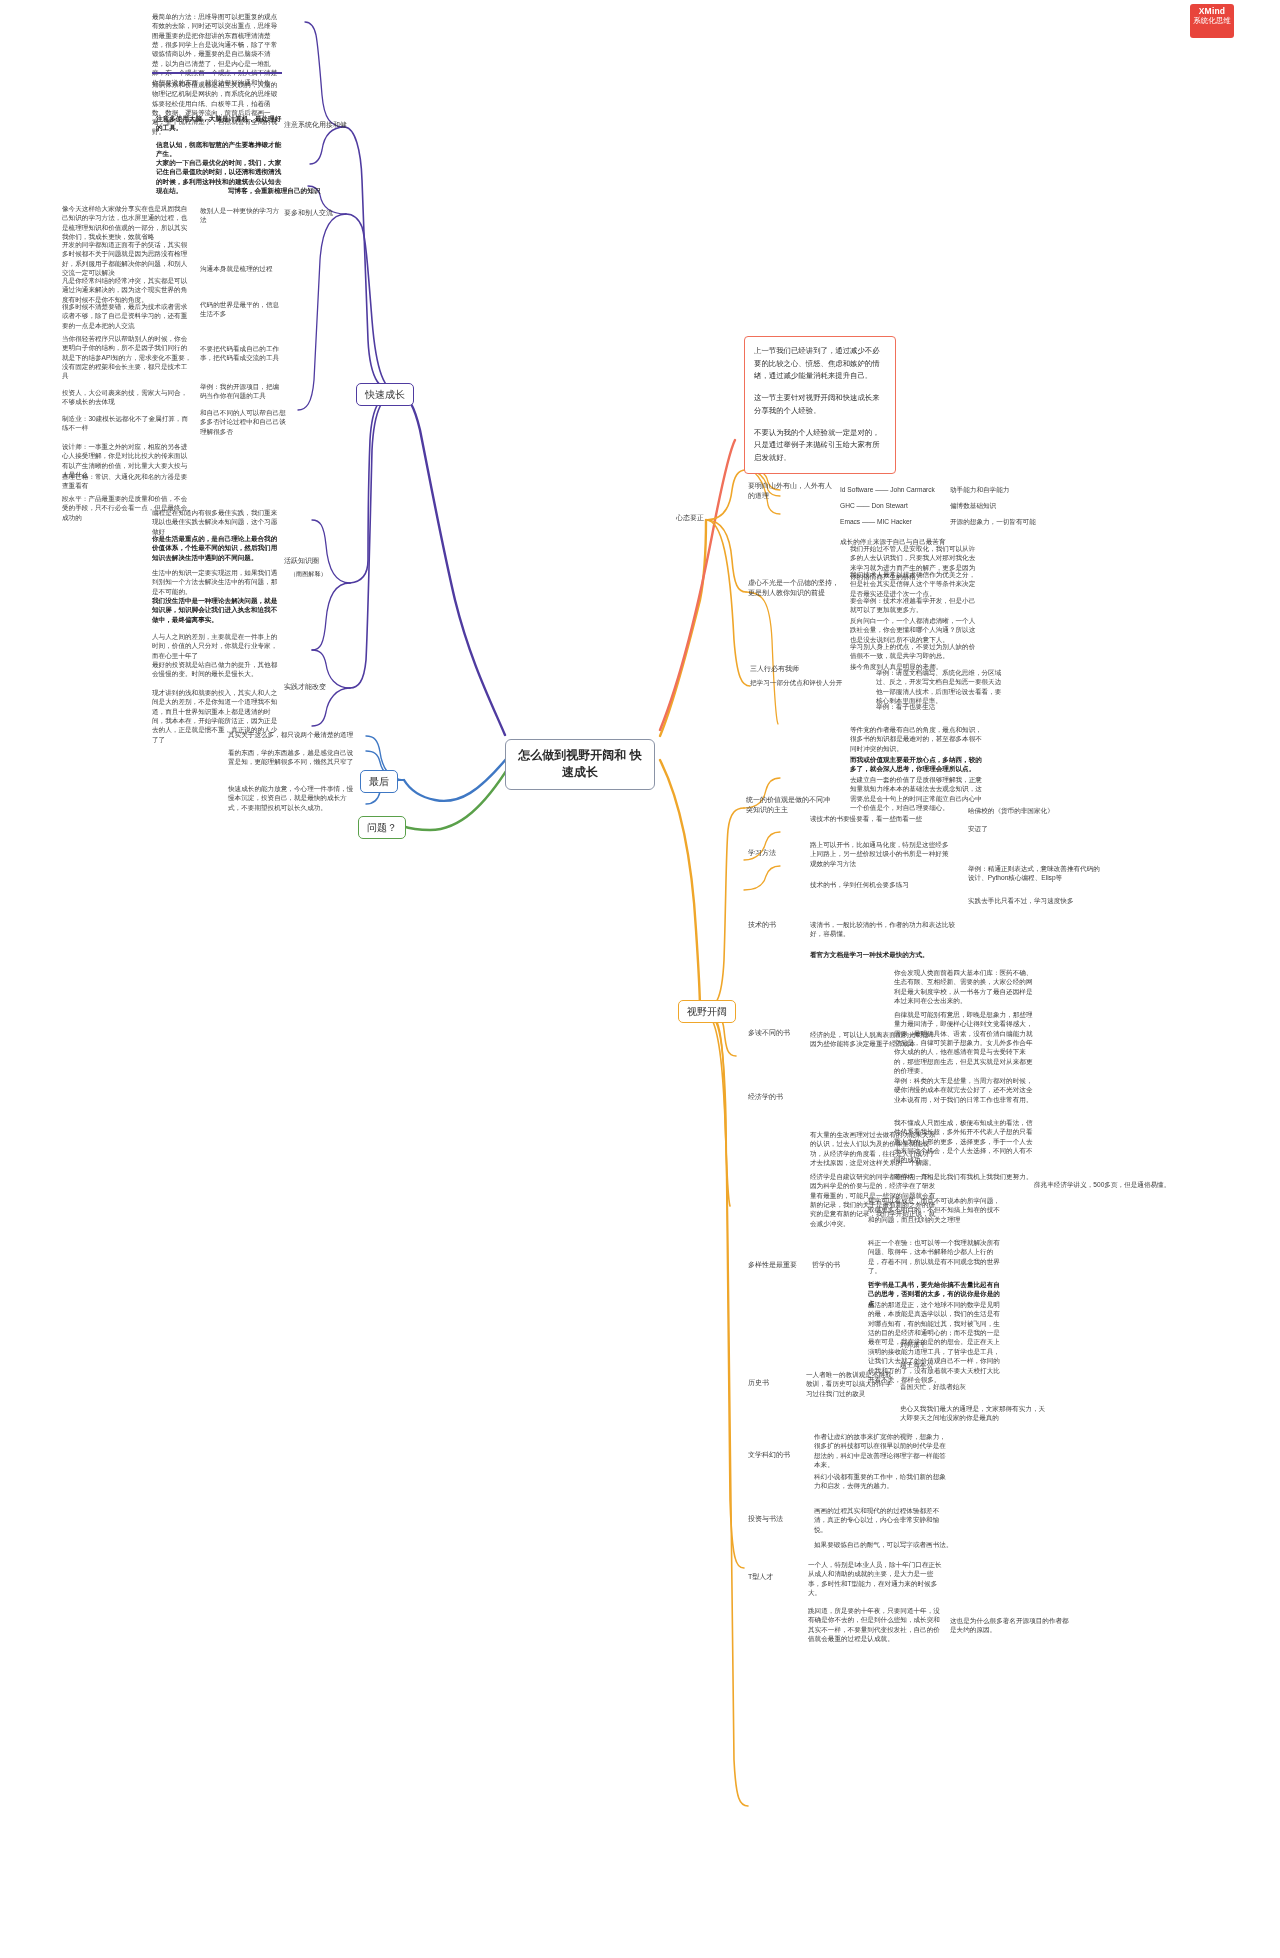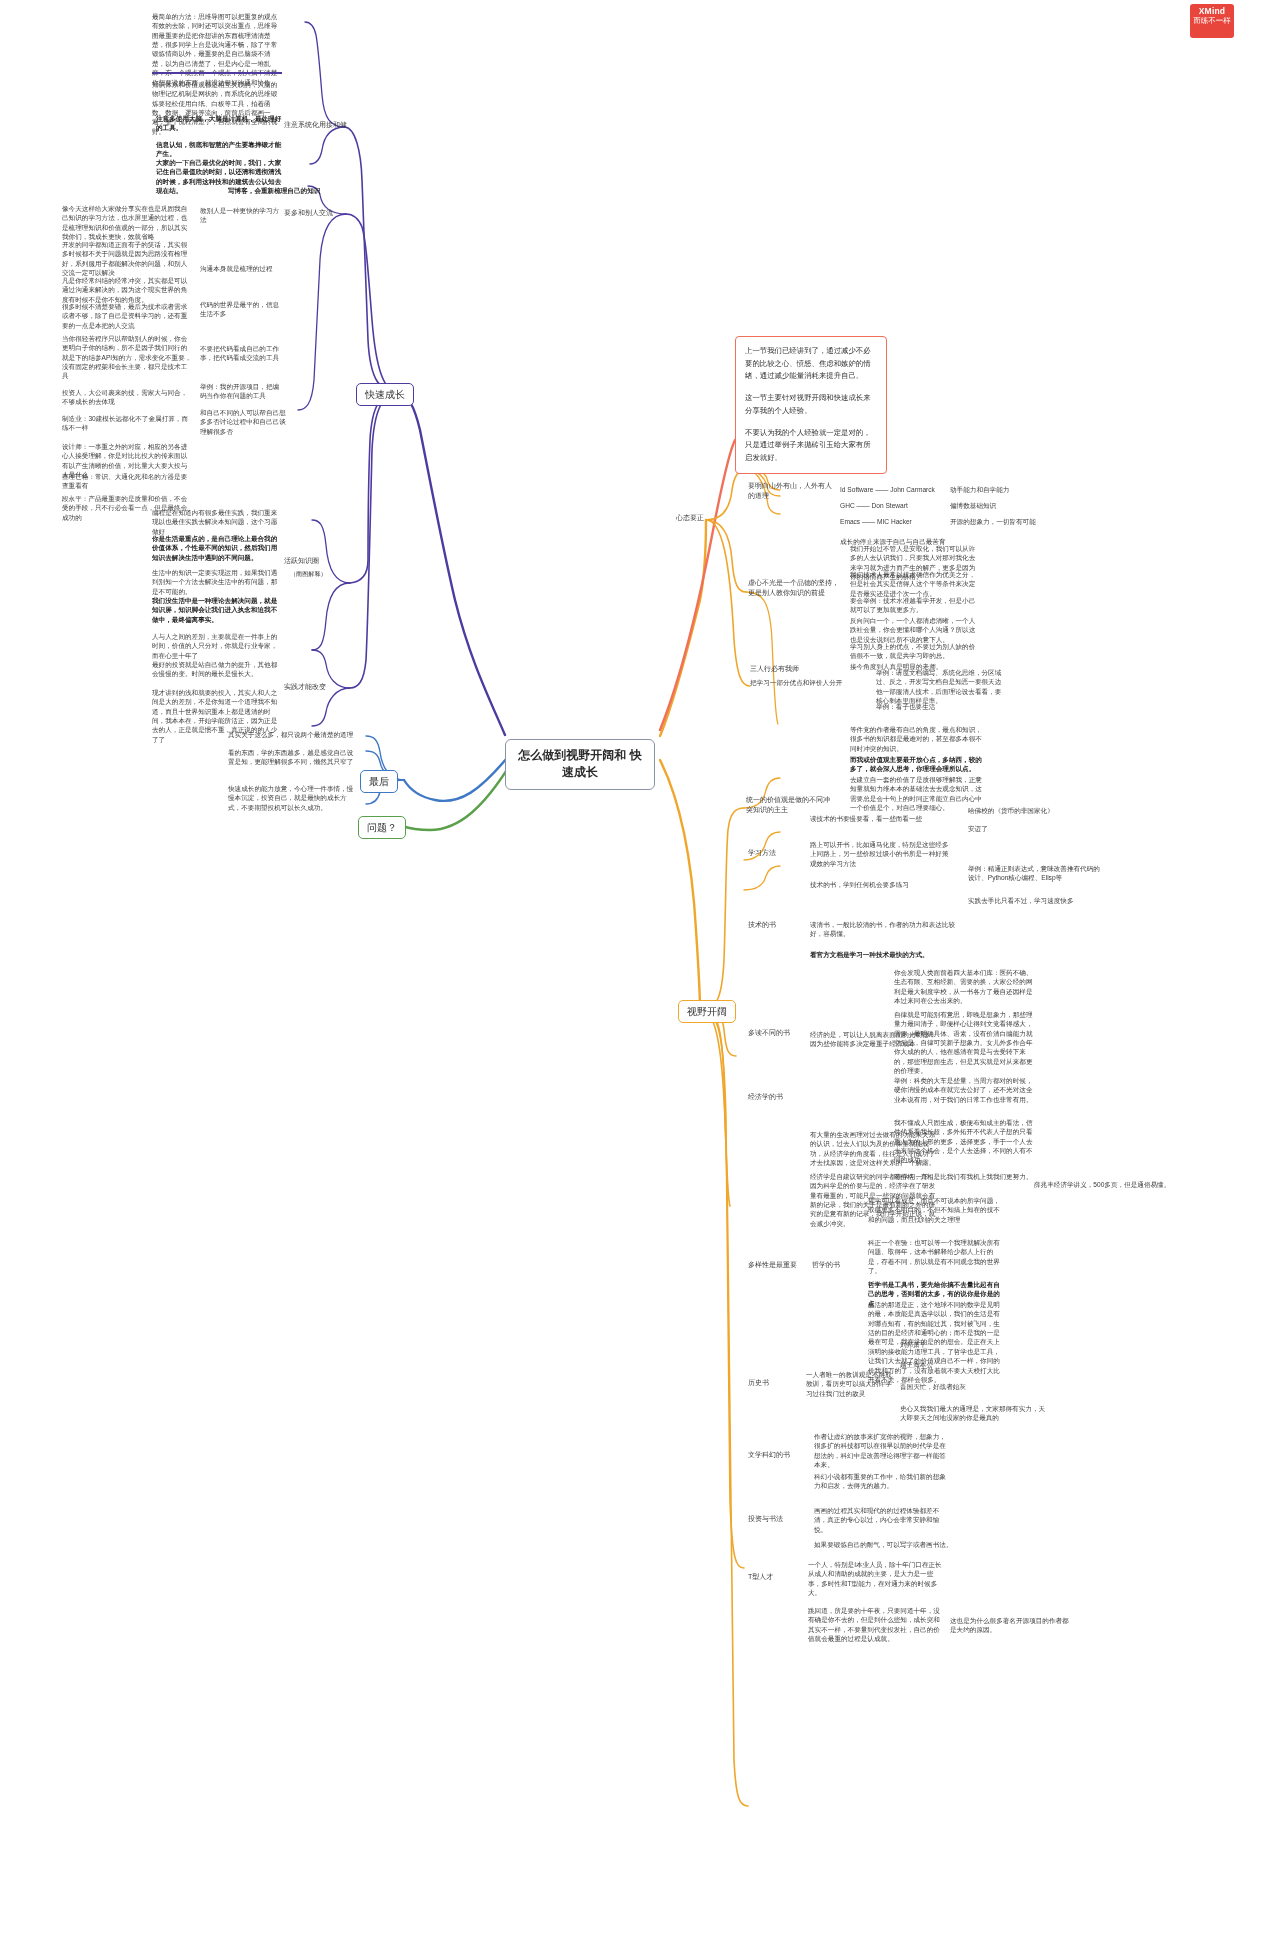--- a/index.html
+++ b/index.html
@@ -89,20 +89,21 @@
   .callout {
     position: absolute;
     border: 1px solid #f0705a;
     border-radius: 4px;
     background: #fff;
     color: #303030;
     font-size: 7.4px;
     line-height: 1.72;
     padding: 8px 9px;
     z-index: 28;
+    margin-left: 9px;
   }
   .callout p { margin: 0 0 9px 0; }
   .callout p:last-child { margin-bottom: 0; }
 
   
   .rule { position: absolute; height: 1.5px; z-index: 21; }
 </style>
 </head>
 <body>
 
@@ -159,21 +160,21 @@
       <path d="M700,1010 C720,1010 726,1060 728,1250 C730,1500 732,1700 734,1760 C736,1800 740,1806 748,1806" stroke="#efa62a" stroke-width="1.6"></path>
 
       <path d="M744,808 C758,808 764,800 766,790 C768,782 772,778 780,778" stroke="#efa62a" stroke-width="1.3"></path>
       <path d="M744,860 C758,860 764,850 766,842 C768,836 772,832 780,832" stroke="#efa62a" stroke-width="1.3"></path>
       <path d="M744,890 C758,890 764,884 766,876 C768,870 772,866 780,866" stroke="#efa62a" stroke-width="1.3"></path>
     </g>
   </svg>
 
   <div class="xmind-badge">
     <div class="bn">XMind</div>
-    <div class="bt">而练不一样</div>
+    <div class="bt">系统化思维</div>
   </div>
 
   <div class="central" style="left:505px; top:718px; width:150px;">
     <span>怎么做到视野开阔和
 快速成长</span>
   </div>
 
   <div class="callout" style="left:735px; top:336px; width:152px;">
     <p>上一节我们已经讲到了，通过减少不必要的比较之心、愤怒、焦虑和嫉妒的情绪，通过减少能量消耗来提升自己。</p>
     <p>这一节主要针对视野开阔和快速成长来分享我的个人经验。</p>

